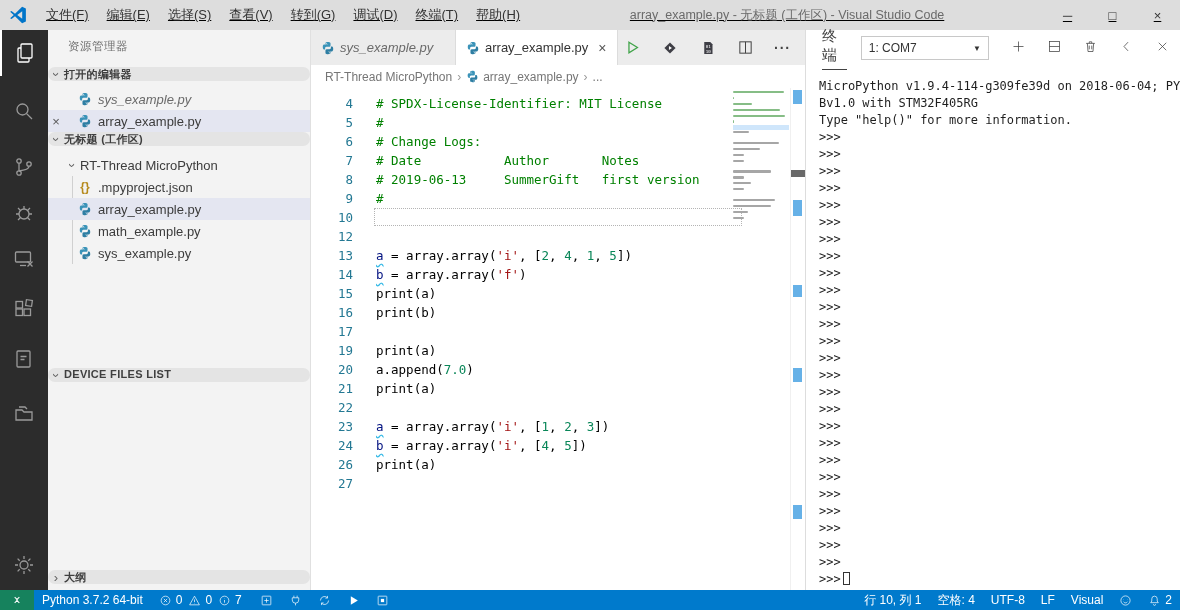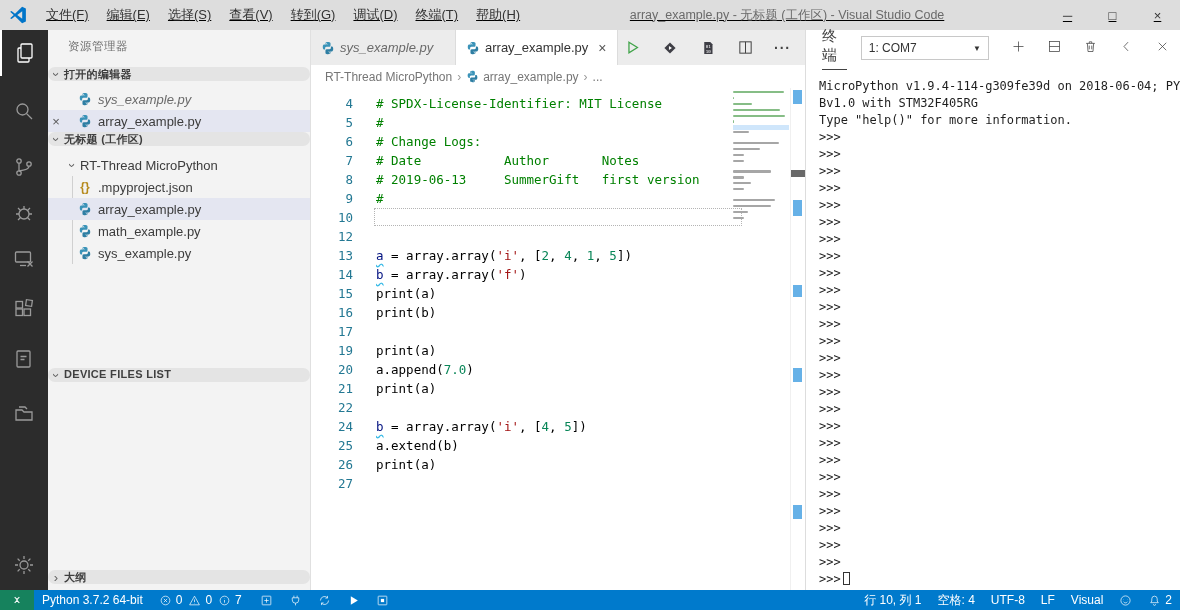--- a/index.html
+++ b/index.html
@@ -351,22 +351,22 @@
           <div class="cline"><span class="ln">12</span><span class="ltext"></span></div>
           <div class="cline"><span class="ln">13</span><span class="ltext"><span class="tok-var">a</span><span> = array.array(</span><span class="tok-str">'i'</span><span>, [</span><span class="tok-num">2</span><span>, </span><span class="tok-num">4</span><span>, </span><span class="tok-num">1</span><span>, </span><span class="tok-num">5</span><span>])</span></span></div>
           <div class="cline"><span class="ln">14</span><span class="ltext"><span class="tok-var">b</span><span> = array.array(</span><span class="tok-str">'f'</span><span>)</span></span></div>
           <div class="cline"><span class="ln">15</span><span class="ltext"><span>print(a)</span></span></div>
           <div class="cline"><span class="ln">16</span><span class="ltext"><span>print(b)</span></span></div>
           <div class="cline"><span class="ln">17</span><span class="ltext"></span></div>
           <div class="cline"><span class="ln">19</span><span class="ltext"><span>print(a)</span></span></div>
           <div class="cline"><span class="ln">20</span><span class="ltext"><span>a.append(</span><span class="tok-num">7.0</span><span>)</span></span></div>
           <div class="cline"><span class="ln">21</span><span class="ltext"><span>print(a)</span></span></div>
           <div class="cline"><span class="ln">22</span><span class="ltext"></span></div>
+          <div class="cline"><span class="ln">23</span><span class="ltext"><span class="tok-var">a</span><span> = array.array(</span><span class="tok-str">'i'</span><span>, [</span><span class="tok-num">1</span><span>, </span><span class="tok-num">2</span><span>, </span><span class="tok-num">3</span><span>])</span></span></div>
           <div class="cline"><span class="ln">24</span><span class="ltext"><span class="tok-var">b</span><span> = array.array(</span><span class="tok-str">'i'</span><span>, [</span><span class="tok-num">4</span><span>, </span><span class="tok-num">5</span><span>])</span></span></div>
-          <div class="cline"><span class="ln">25</span><span class="ltext"><span>a.extend(b)</span></span></div>
           <div class="cline"><span class="ln">26</span><span class="ltext"><span>print(a)</span></span></div>
           <div class="cline"><span class="ln">27</span><span class="ltext"></span></div>
         </div>
       <div class="minimap" id="minimap">
           <div class="mm-row">
             <div class="mm-bar" style="width: 51.3px; background: rgb(134, 189, 134);"></div>
           </div>
           <div class="mm-row">
             <div class="mm-bar" style="width: 1.35px; background: rgb(134, 189, 134);"></div>
           </div>

